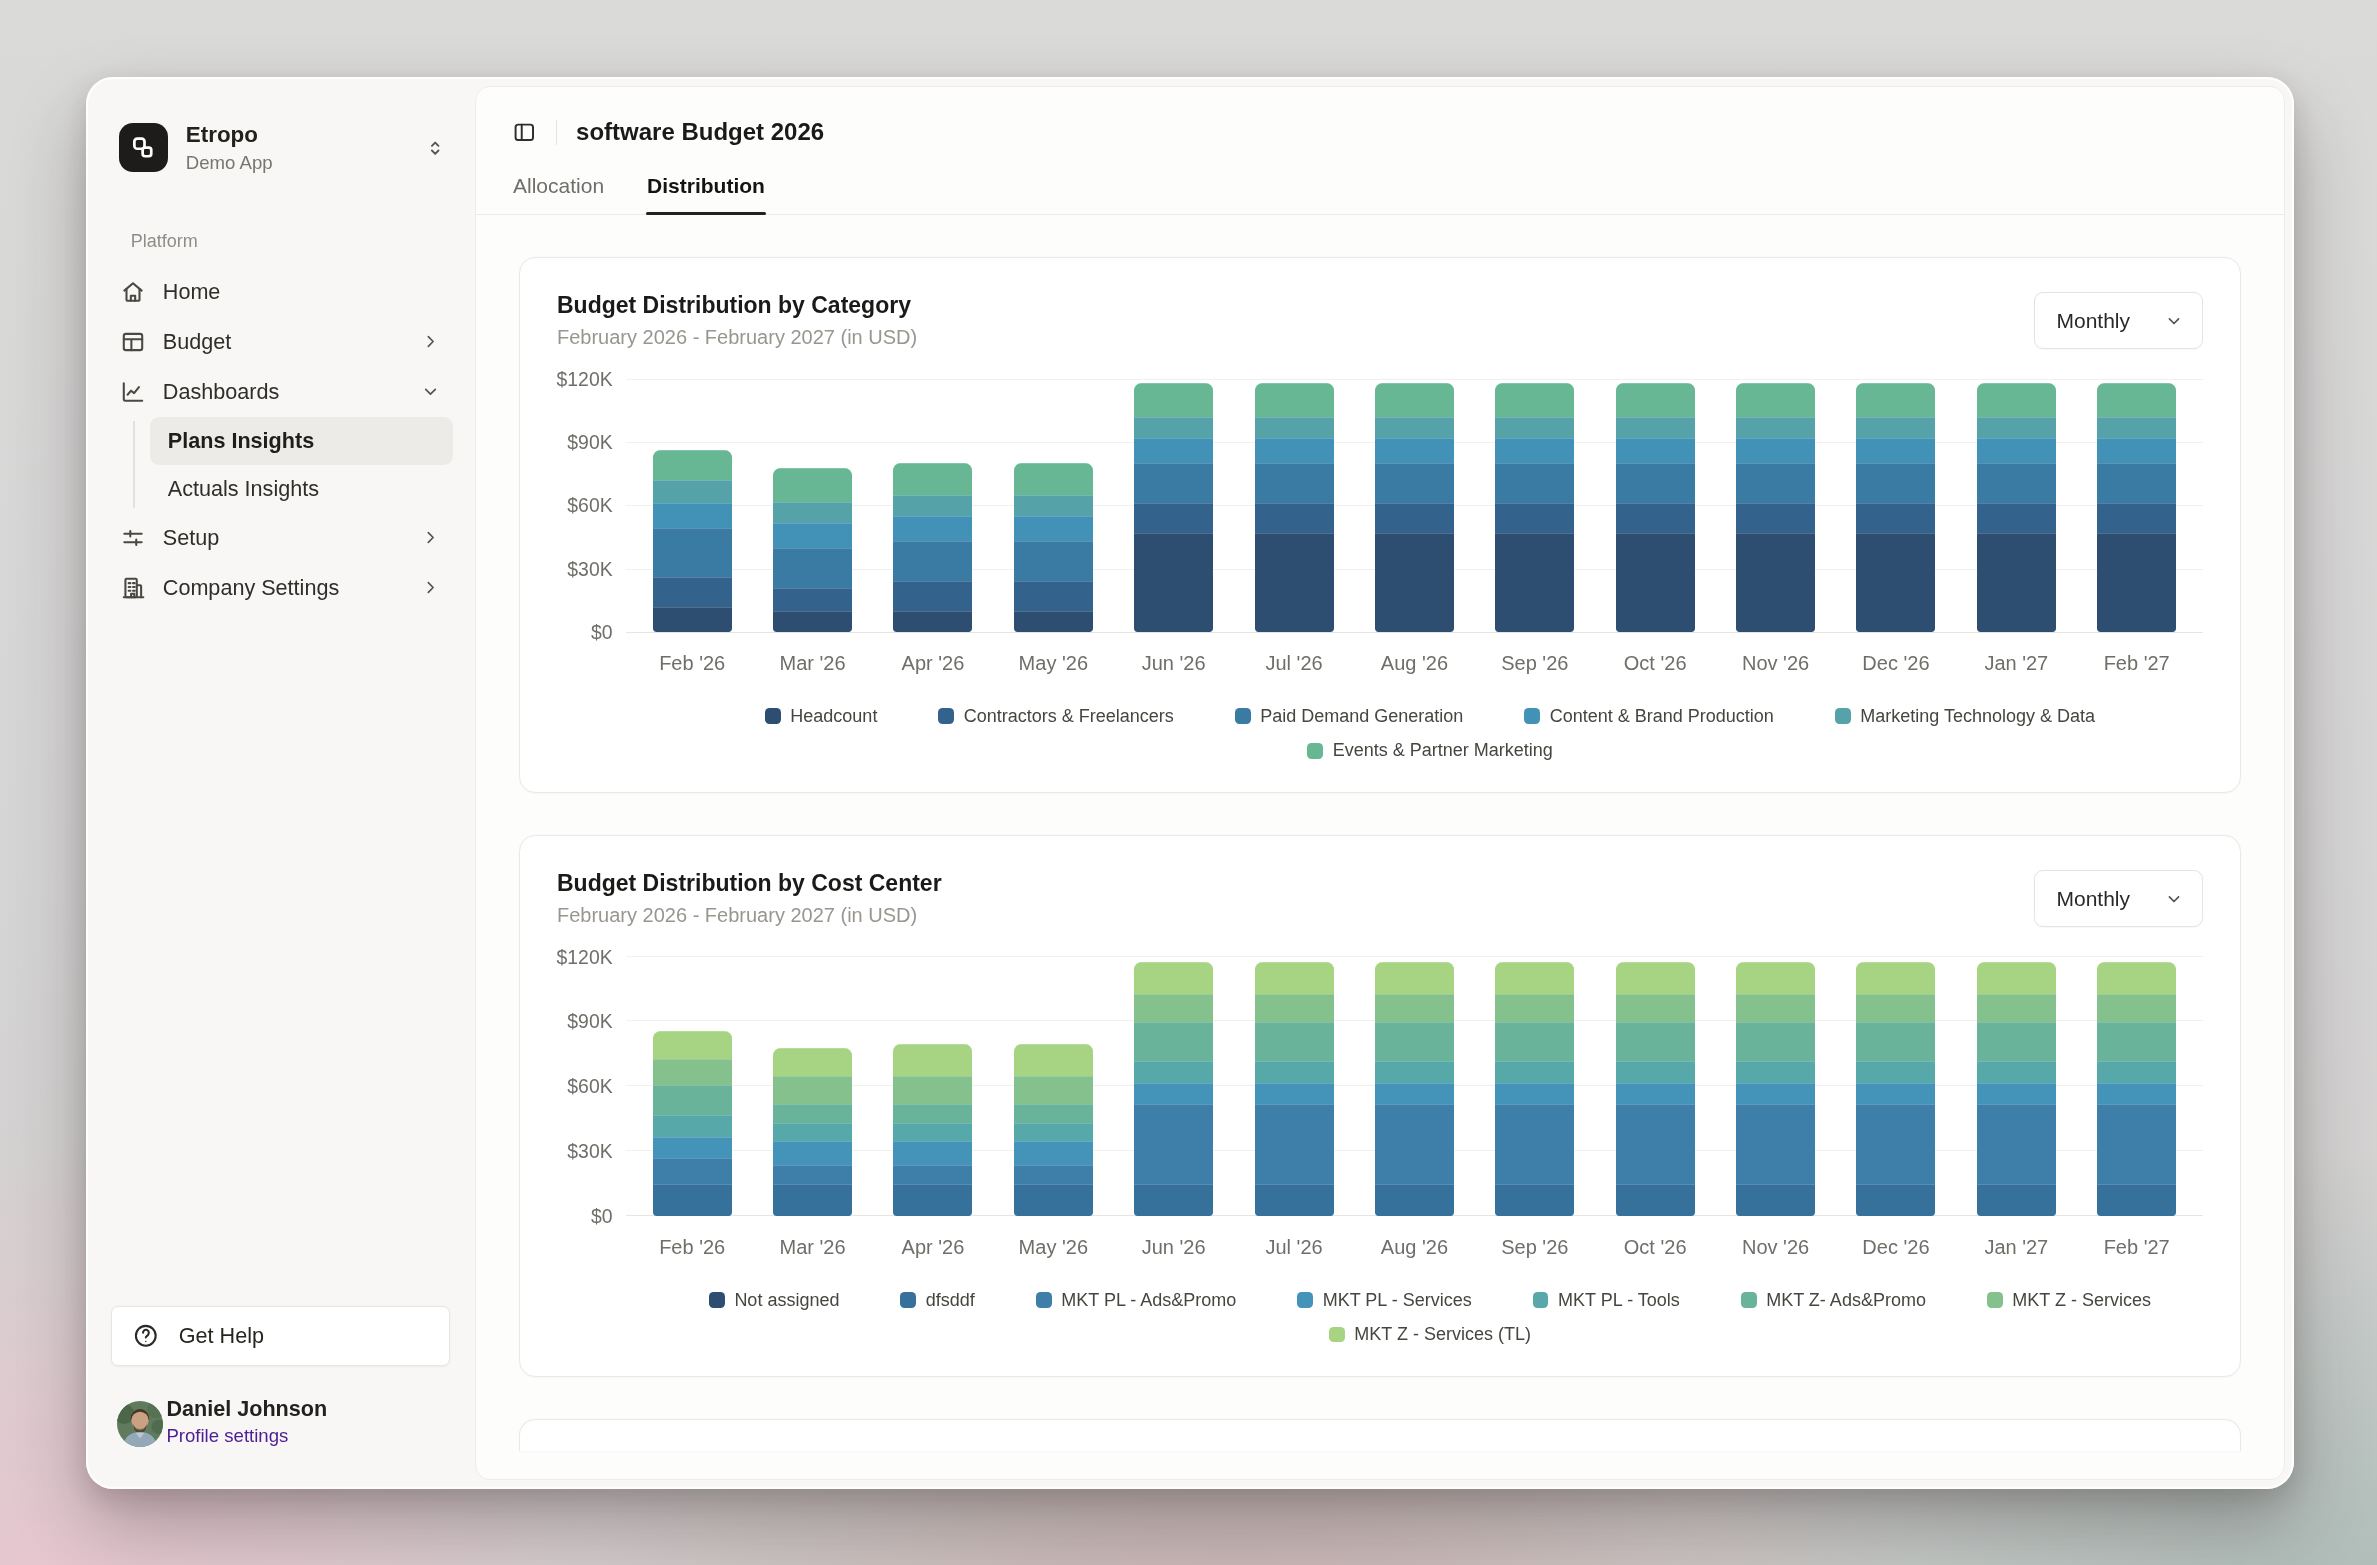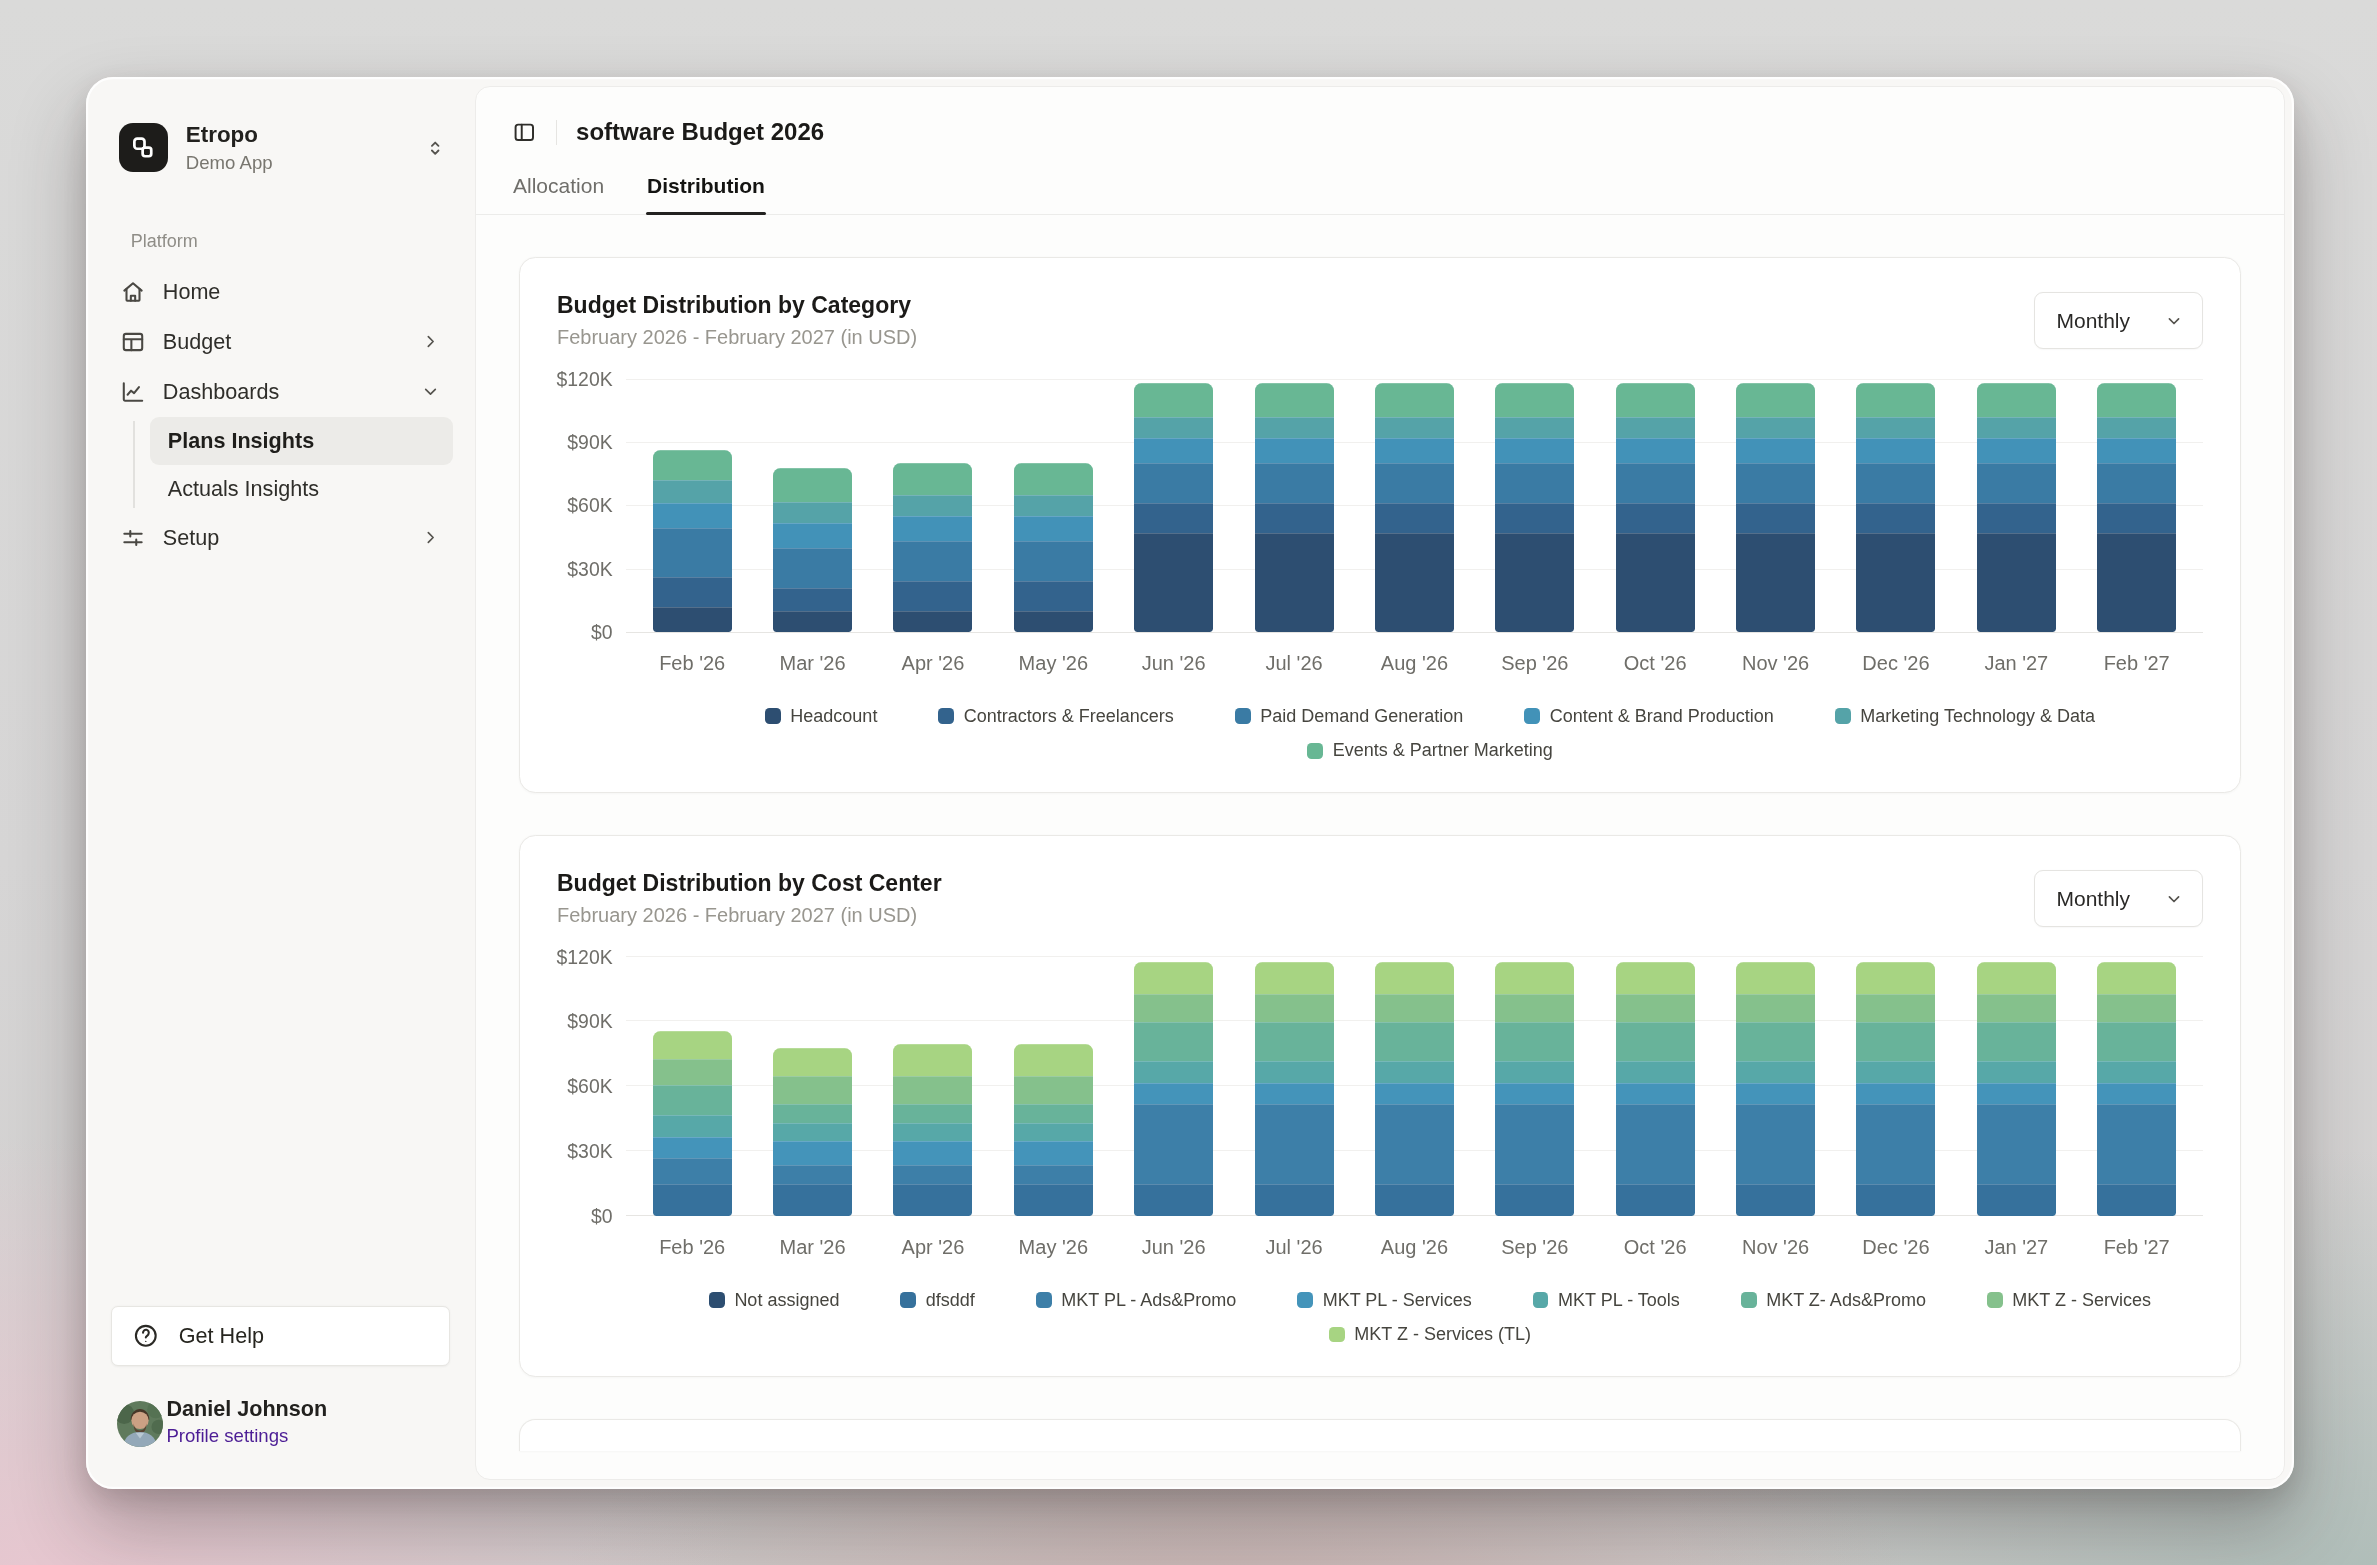--- a/index.html
+++ b/index.html
@@ -175,20 +175,37 @@
               <path d="M9.5 5.5v5M15 13.5v5"></path>
             </svg>
           </span>
           <span class="nav-label">Setup</span>
           <span class="trailing icon">
             <svg viewBox="0 0 24 24" fill="none" stroke="currentColor" stroke-width="1.9" stroke-linecap="round" stroke-linejoin="round">
               <path d="M9.5 6.5 15 12l-5.5 5.5"></path>
             </svg>
           </span>
         </div>
+        <div class="nav-item">
+          <span class="lead icon">
+            <svg viewBox="0 0 24 24" fill="none" stroke="currentColor" stroke-width="1.9" stroke-linecap="round" stroke-linejoin="round">
+              <rect x="5" y="3.5" width="10.5" height="17" rx="1"></rect>
+              <path d="M8 7.5h1.6M8 11h1.6M8 14.5h1.6M12 7.5h1.6M12 11h1.6M12 14.5h1.6"></path>
+              <path d="M15.5 9.5h3.2c.5 0 .8.3.8.8v10.2"></path>
+              <path d="M3.5 20.5h18"></path>
+              <path d="M10.2 20.5v-3.2h3v3.2"></path>
+            </svg>
+          </span>
+          <span class="nav-label">Company Settings</span>
+          <span class="trailing icon">
+            <svg viewBox="0 0 24 24" fill="none" stroke="currentColor" stroke-width="1.9" stroke-linecap="round" stroke-linejoin="round">
+              <path d="M9.5 6.5 15 12l-5.5 5.5"></path>
+            </svg>
+          </span>
+        </div>
       </nav>
 
     <div class="flex-spacer"></div>
 
     <button class="help-btn" style="border-style:solid;">
       <span class="icon">
         <svg width="27.6" height="27.6" viewBox="0 0 24 24" fill="none" stroke="currentColor" stroke-width="1.8" stroke-linecap="round" stroke-linejoin="round">
           <circle cx="12" cy="12" r="8.6"></circle>
           <path d="M9.6 9.3a2.5 2.5 0 1 1 4.8.9c0 1.6-2.4 2-2.4 3.3"></path>
           <circle cx="12" cy="16.9" r="0.6" fill="currentColor" stroke="none"></circle>

